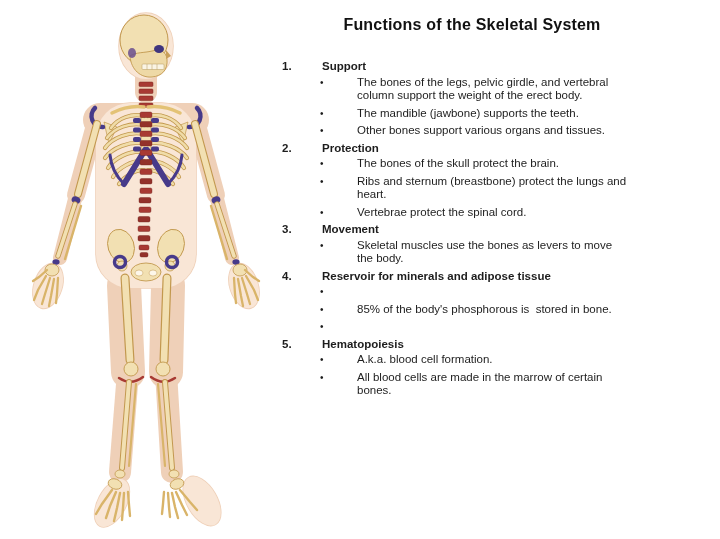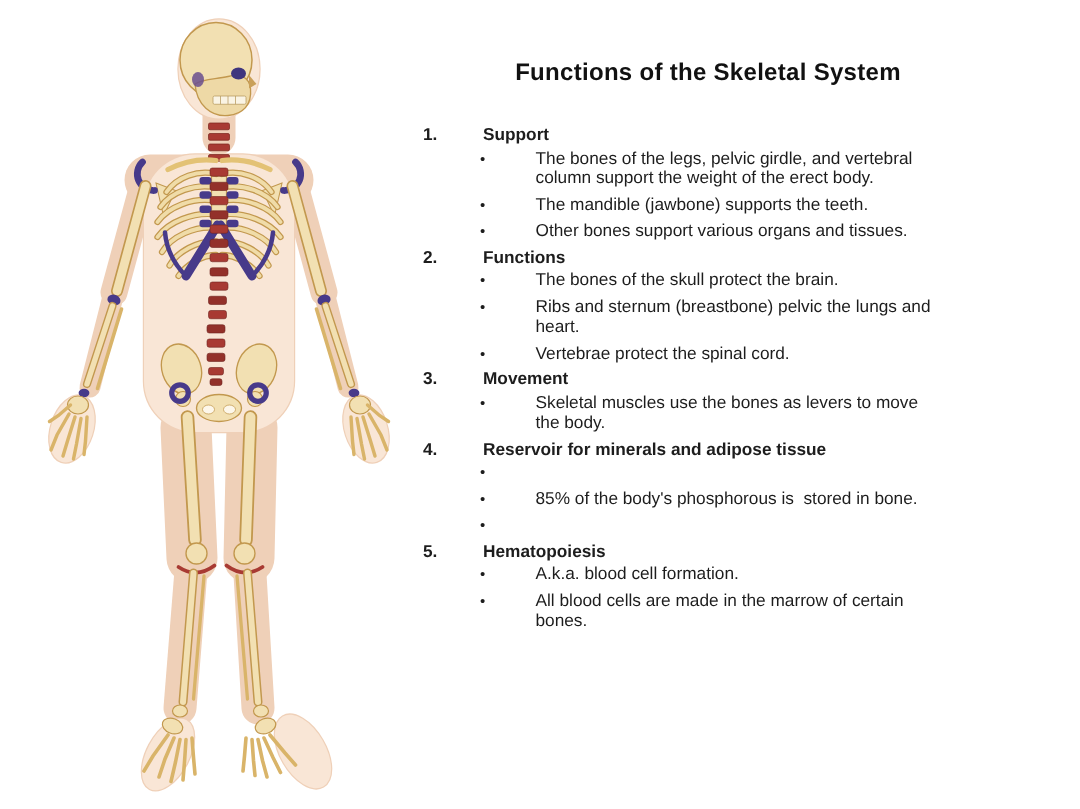--- a/index.html
+++ b/index.html
@@ -1,21 +1,21 @@
 <!DOCTYPE html>
 <html><head>
 <meta charset="utf-8">
 <style>
   html,body{margin:0;padding:0;background:#fff;}
   .slide{
     position:relative;width:720px;height:539px;background:#ffffff;overflow:hidden;
     font-family:"Liberation Sans",sans-serif;color:#1d1d1d;
   }
   .figure{position:absolute;left:0;top:0;width:290px;height:539px;}
-  .content{position:absolute;left:282px;top:40px;width:400px;}
+  .content{position:absolute;left:282px;top:16px;width:400px;}
   .page-title{
     margin:0 0 26px 0;width:380px;text-align:center;
     font-size:16px;font-weight:bold;color:#111;letter-spacing:.2px;
   }
   .outline{width:345px;font-size:11.5px;line-height:13.5px;}
   .sec-head{display:flex;font-weight:bold;margin:3px 0 2px 0;}
   .section:first-child .sec-head{margin-top:0;}
   .num{width:40px;flex:0 0 40px;}
   .sec-title{flex:1;}
   .bullet{display:flex;padding-left:38px;margin-bottom:4px;}
@@ -261,29 +261,29 @@
         </div>
         <div class="bullet">
           <span class="dot">•</span>
           <span class="btext">Other bones support various organs and tissues.</span>
         </div>
       </div>
 
       <div class="section">
         <div class="sec-head">
           <span class="num">2.</span>
-          <span class="sec-title">Functions</span>
+          <span class="sec-title">Protection</span>
         </div>
         <div class="bullet">
           <span class="dot">•</span>
           <span class="btext">The bones of the skull protect the brain.</span>
         </div>
         <div class="bullet">
           <span class="dot">•</span>
-          <span class="btext">Ribs and sternum (breastbone) pelvic the lungs and heart.</span>
+          <span class="btext">Ribs and sternum (breastbone) protect the lungs and heart.</span>
         </div>
         <div class="bullet">
           <span class="dot">•</span>
           <span class="btext">Vertebrae protect the spinal cord.</span>
         </div>
       </div>
 
       <div class="section">
         <div class="sec-head">
           <span class="num">3.</span>

